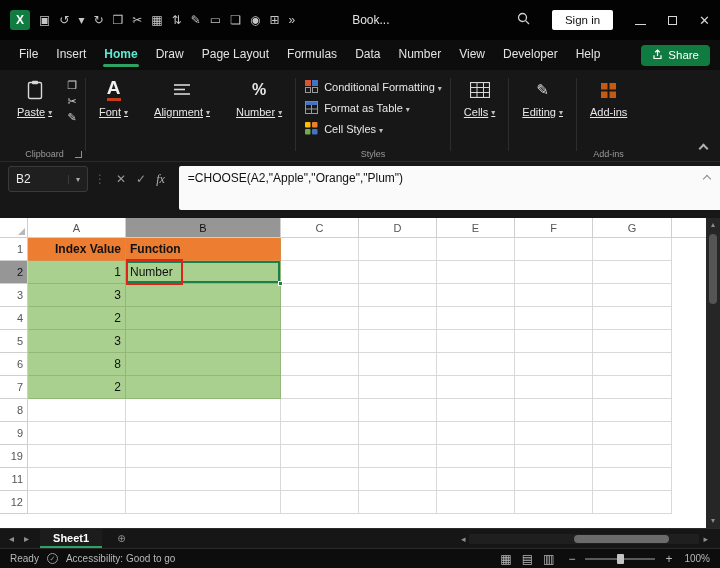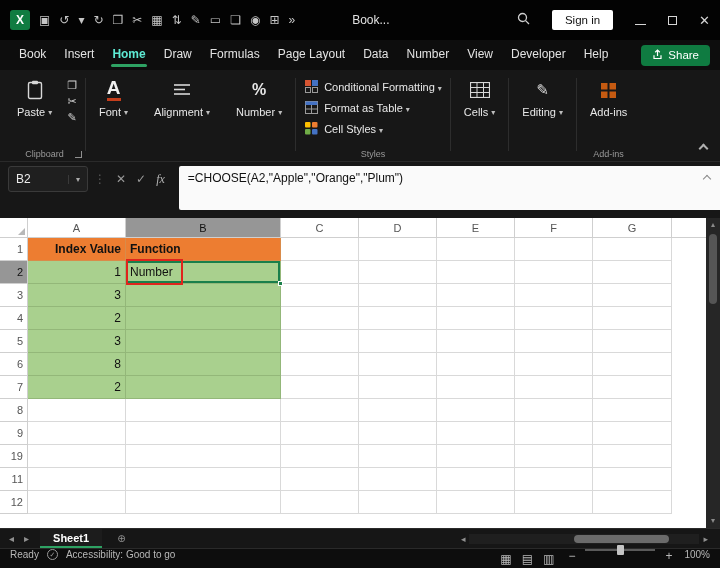--- a/index.html
+++ b/index.html
@@ -29,21 +29,21 @@
   .share-btn { margin-left:auto; background:#0f7b41; color:#fff; font-size:11.5px; padding:4px 11px; border-radius:4px; display:flex; align-items:center; gap:5px; }
 
   
   .ribbon { height:92px; background:#171717; position:relative; display:flex; align-items:stretch; padding:0 4px; border-bottom:1px solid #2a2a2a; flex:0 0 auto; }
   .rgroup { position:relative; padding:7px 8px 14px; display:flex; flex-direction:column; align-items:center; }
   .rsep { width:1px; background:#2d2d2d; margin:8px 0 10px; flex:0 0 auto; }
   .glabel { position:absolute; bottom:2px; left:0; right:0; text-align:center; font-size:9px; color:#9a9a9a; }
   .dlg { position:absolute; right:3px; bottom:3px; width:7px; height:7px; border-right:1px solid #8f8f8f; border-bottom:1px solid #8f8f8f; }
   .big-btn { display:flex; flex-direction:column; align-items:center; gap:4px; color:#e8e8e8; font-size:11px; padding:1px 5px; }
   .bicon { height:24px; display:flex; align-items:center; justify-content:center; flex-direction:column; }
-  .blabel { display:flex; align-items:center; white-space:nowrap; }
+  .blabel { display:flex; align-items:center; white-space:nowrap;text-decoration:underline; }
   .dd::after { content:"▾"; font-size:8px; margin-left:3px; color:#bdbdbd; }
   .clip-body { display:flex; gap:10px; align-items:flex-start; }
   .small-col { display:flex; flex-direction:column; gap:3px; padding-top:2px; }
   .sicon { font-size:11px; color:#cfcfcf; line-height:13px; text-align:center; }
   .font-A { font-size:19px; font-weight:700; color:#f0f0f0; line-height:18px; }
   .font-underline { width:14px; height:3px; background:#C43E1C; margin-top:1px; }
   .pct { font-size:16px; font-weight:700; color:#e8e8e8; }
   .pencil { font-size:15px; color:#d8d8d8; }
   .styles-col { display:flex; flex-direction:column; align-items:flex-start; gap:2px; }
   .style-row { display:flex; align-items:center; gap:6px; color:#e8e8e8; font-size:11px; height:19px; white-space:nowrap; }
@@ -101,21 +101,21 @@
   .addsheet { display:flex; align-items:center; margin-left:10px; }
   .spacer { flex:1 1 auto; }
   .hscroll { display:flex; align-items:center; margin-right:4px; }
   .hs-arrow { color:#8f8f8f; font-size:9px; padding:0 4px; }
   .hs-arrow.left::after { content:"◂"; }
   .hs-arrow.right::after { content:"▸"; }
   .hs-track { width:230px; height:10px; background:#1f1f1f; position:relative; }
   .hs-thumb { position:absolute; left:105px; top:1px; width:95px; height:8px; background:#6b6b6b; border-radius:4px; }
 
   
-  .statusbar { height:20px; background:#0d0d0d; border-top:1px solid #2a2a2a; display:flex; padding:0 10px; gap:8px; flex:0 0 auto; }
+  .statusbar { height:20px; background:#0d0d0d; border-top:1px solid #2a2a2a; display:flex; align-items:center; padding:8px 10px; gap:8px; flex:0 0 auto; }
   .sb-text { font-size:10px; color:#b8b8b8; white-space:nowrap; }
   .acc-ic { width:11px; height:11px; border:1px solid #9a9a9a; border-radius:50%; display:flex; align-items:center; justify-content:center; color:#9a9a9a; font-size:7px; }
   .acc-ic::after { content:"✓"; }
   .view-icons { display:flex; align-items:center; gap:10px; margin-right:4px; }
   .view-ic { font-size:12px; color:#b8b8b8; line-height:18px; }
   .zoom-out, .zoom-in { font-size:12px; color:#b8b8b8; padding:0 2px; }
   .zoom-slider { width:70px; height:2px; background:#5a5a5a; position:relative; }
   .zoom-thumb { position:absolute; left:32px; top:-4px; width:7px; height:10px; background:#c4c4c4; border-radius:1px; }
   .zoom-pct { margin-left:2px; }
 </style>
@@ -152,26 +152,26 @@
       </span>
       <span class="signin" data-interactable="true">Sign in</span>
       <span data-interactable="true"><span class="wc-min"></span></span>
       <span data-interactable="true"><span class="wc-max"></span></span>
       <span class="wc-close" data-interactable="true">✕</span>
     </span>
   </div>
 
   <div class="menubar" data-interactable="false">
     <div id="menu-tabs" data-interactable="false">
-        <div class="mtab" data-interactable="true">Book</div>
+        <div class="mtab" data-interactable="true">File</div>
         <div class="mtab" data-interactable="true">Insert</div>
         <div class="mtab active" data-interactable="true">Home</div>
         <div class="mtab" data-interactable="true">Draw</div>
+        <div class="mtab" data-interactable="true">Page Layout</div>
         <div class="mtab" data-interactable="true">Formulas</div>
-        <div class="mtab" data-interactable="true">Page Layout</div>
         <div class="mtab" data-interactable="true">Data</div>
         <div class="mtab" data-interactable="true">Number</div>
         <div class="mtab" data-interactable="true">View</div>
         <div class="mtab" data-interactable="true">Developer</div>
         <div class="mtab" data-interactable="true">Help</div>
       </div>
     <div class="share-btn" data-interactable="true">
       <span data-interactable="false">
         <svg width="11" height="11" viewBox="0 0 11 11">
             <path d="M2 6.2 v3.3 h7 V6.2" fill="none" stroke="#fff" stroke-width="1.2"></path>

